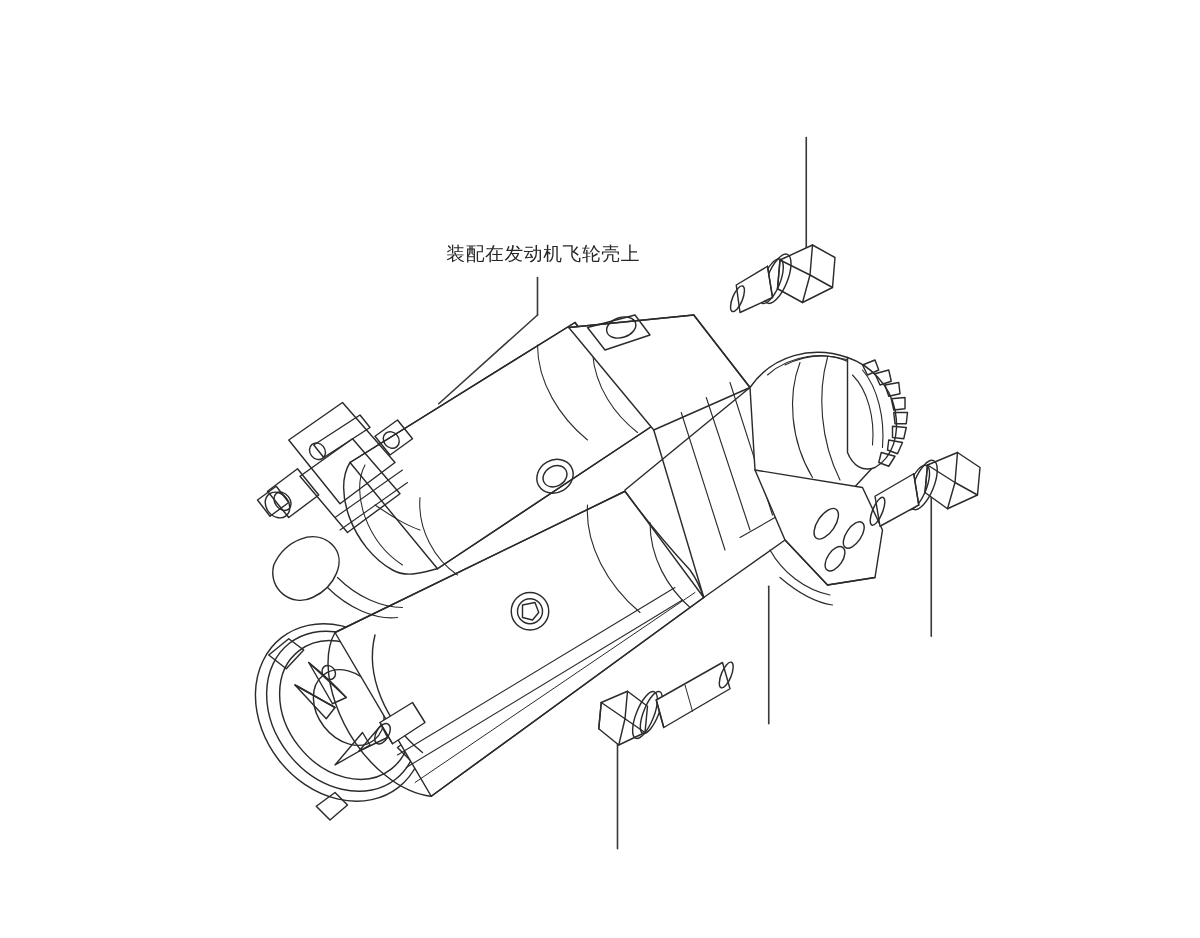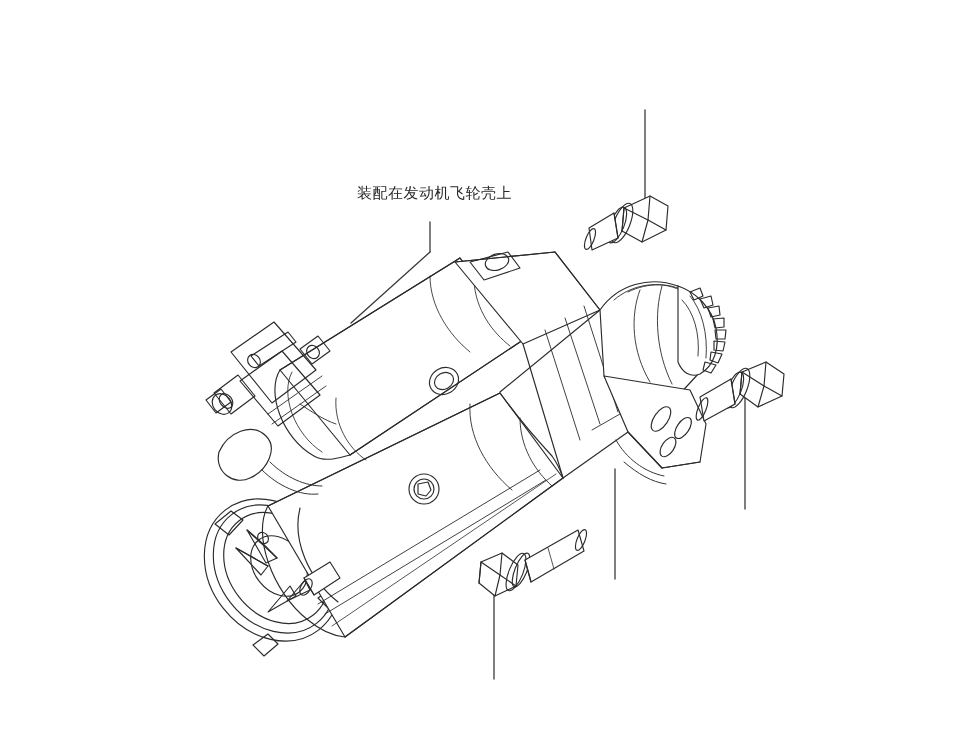--- a/index.html
+++ b/index.html
@@ -24,21 +24,21 @@
     height: 750px;
   }
   .label {
     position: absolute;
     white-space: nowrap;
     color: #1f1f1f;
     font-family: "Liberation Serif", serif;
   }
   #label-cn {
     left: 357px;
-    top: 184px;
+    top: 194px;
     font-size: 15px;
     letter-spacing: 0.5px;
     color: #272727;
   }
   #label-ru {
     left: 155px;
     top: 208px;
     font-size: 17px;
     color: #181818;
   }

